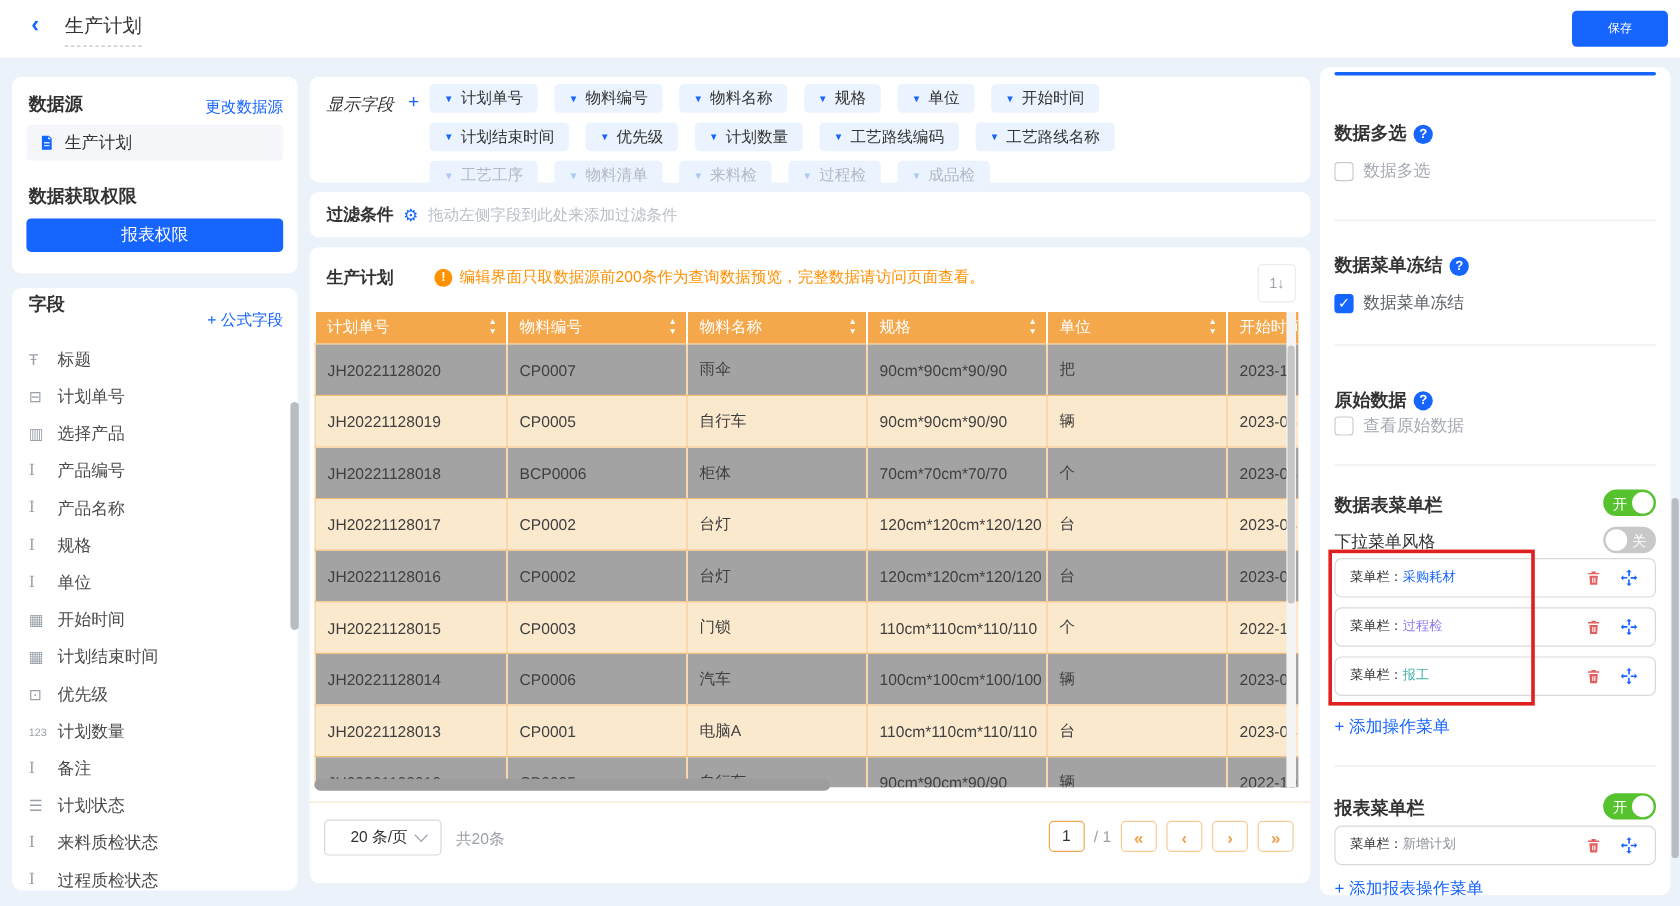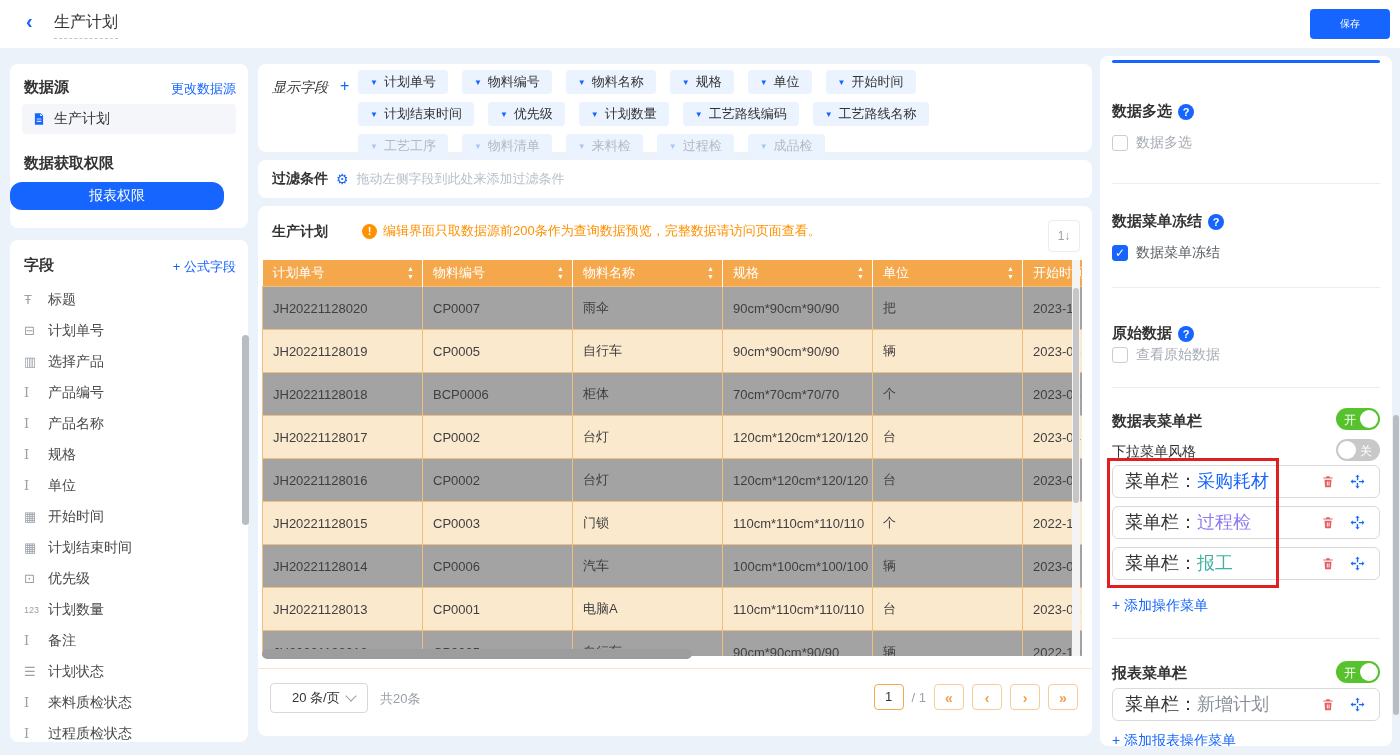--- a/index.html
+++ b/index.html
@@ -14,22 +14,22 @@
             font-size:10px;border:none;border-radius:4px;cursor:pointer;}
   
   #ds-card{left:10px;top:64px;width:238px;height:164px;}
   #fields-card{left:10px;top:240px;width:238px;height:502px;}
   .sec-title{position:absolute;left:14px;font-size:15px;font-weight:bold;color:#333;}
   .link{color:#1765ff;font-size:13px;cursor:pointer;}
   .ds-change{position:absolute;right:12px;top:16px;}
   .ds-item{position:absolute;left:12px;top:40px;width:214px;height:30px;background:#F4F6F9;border-radius:4px;
            display:flex;align-items:center;font-size:14px;color:#333;}
   .ds-item svg{margin:0 8px 0 10px;}
-  .perm-btn{position:absolute;left:0;top:118px;width:214px;height:28px;background:#1765ff;color:#fff;
-            border:none;border-radius:12px;font-size:14px;cursor:pointer;}
+  .perm-btn{position:absolute;left:12px;top:118px;width:214px;height:28px;background:#1765ff;color:#fff;
+            border:none;border-radius:4px;font-size:14px;cursor:pointer;}
   .formula-link{position:absolute;right:12px;top:18px;}
   #fields-list{position:absolute;left:14px;top:44px;width:210px;list-style:none;margin:0;padding:0;}
   #fields-list li{height:31px;display:flex;align-items:center;font-size:14px;color:#4a4a4a;cursor:pointer;}
   .f-icon{width:24px;color:#9aa1a9;font-size:13px;flex:none;}
   .f-icon.num{font-size:9px;}
   .f-icon.serif{font-family:"DejaVu Serif","Liberation Serif",serif;}
   .scrollthumb{position:absolute;background:#B9BDC2;border-radius:4px;cursor:pointer;}
   
   #chips-card{left:258px;top:64px;width:834px;height:88px;}
   .chips-label{position:absolute;left:14px;top:15px;font-size:14px;color:#333;font-style:italic;}
@@ -91,21 +91,21 @@
   .cb-label{font-size:14px;color:#A6ABB3;}
   .cb-row.on .cb-label{color:#5c6166;}
   .divider{position:absolute;left:12px;width:268px;height:1px;background:#EDEDED;}
   .toggle{position:absolute;right:12px;width:44px;height:22px;border-radius:11px;cursor:pointer;}
   .toggle .knob{position:absolute;top:2px;width:18px;height:18px;border-radius:50%;background:#fff;}
   .toggle .t-txt{position:absolute;top:4px;font-size:12px;color:#fff;}
   .toggle.on{background:#56C22D;} .toggle.on .knob{right:2px;} .toggle.on .t-txt{left:8px;}
   .toggle.off{background:#C8C8C8;} .toggle.off .knob{left:2px;} .toggle.off .t-txt{right:8px;}
   .sub-label{position:absolute;left:12px;font-size:14px;color:#333;}
   .menu-box{position:absolute;left:12px;width:268px;height:33px;border:1px solid #D9D9D9;border-radius:6px;
-            box-sizing:border-box;font-size:18px;line-height:31px;cursor:grab;background:#fff;}
+            box-sizing:border-box;font-size:11px;line-height:31px;cursor:grab;background:#fff;}
   .menu-box .pfx{margin-left:12px;color:#333;}
   .mi-trash{position:absolute;right:44px;top:8px;color:#E36060;cursor:pointer;}
   .mi-move{position:absolute;right:14px;top:8px;color:#1765ff;cursor:pointer;}
   .add-link{position:absolute;left:12px;font-size:14px;color:#1765ff;cursor:pointer;}
   .red-rect{position:absolute;left:7px;top:402px;width:166px;height:124px;border:3px solid #E01F1F;pointer-events:none;}
 </style>
 </head>
 <body>
 
 <div class="topbar">
@@ -122,21 +122,21 @@
       <path fill="#1765ff" d="M5 2h10l4 4v16H5V2zm9 1v4h4L14 3z"></path>
         <path fill="#cfe2ff" d="M8 11h8v2H8zm0 4h8v2H8z"></path>
     </svg>
     <span>生产计划</span>
   </div>
   <div class="sec-title" style="top:90px;">数据获取权限</div>
   <button class="perm-btn">报表权限</button>
 </div>
 
 <div class="card" id="fields-card">
-  <div class="sec-title" style="top:16px;">字段</div>
+  <div class="sec-title" style="top:4px;">字段</div>
   <span class="link formula-link">+ 公式字段</span>
   <ul id="fields-list">
   <li>
     <span class="f-icon">Ŧ</span>
     <span>标题</span>
   </li>
 
   <li>
     <span class="f-icon">⊟</span>
     <span>计划单号</span>

